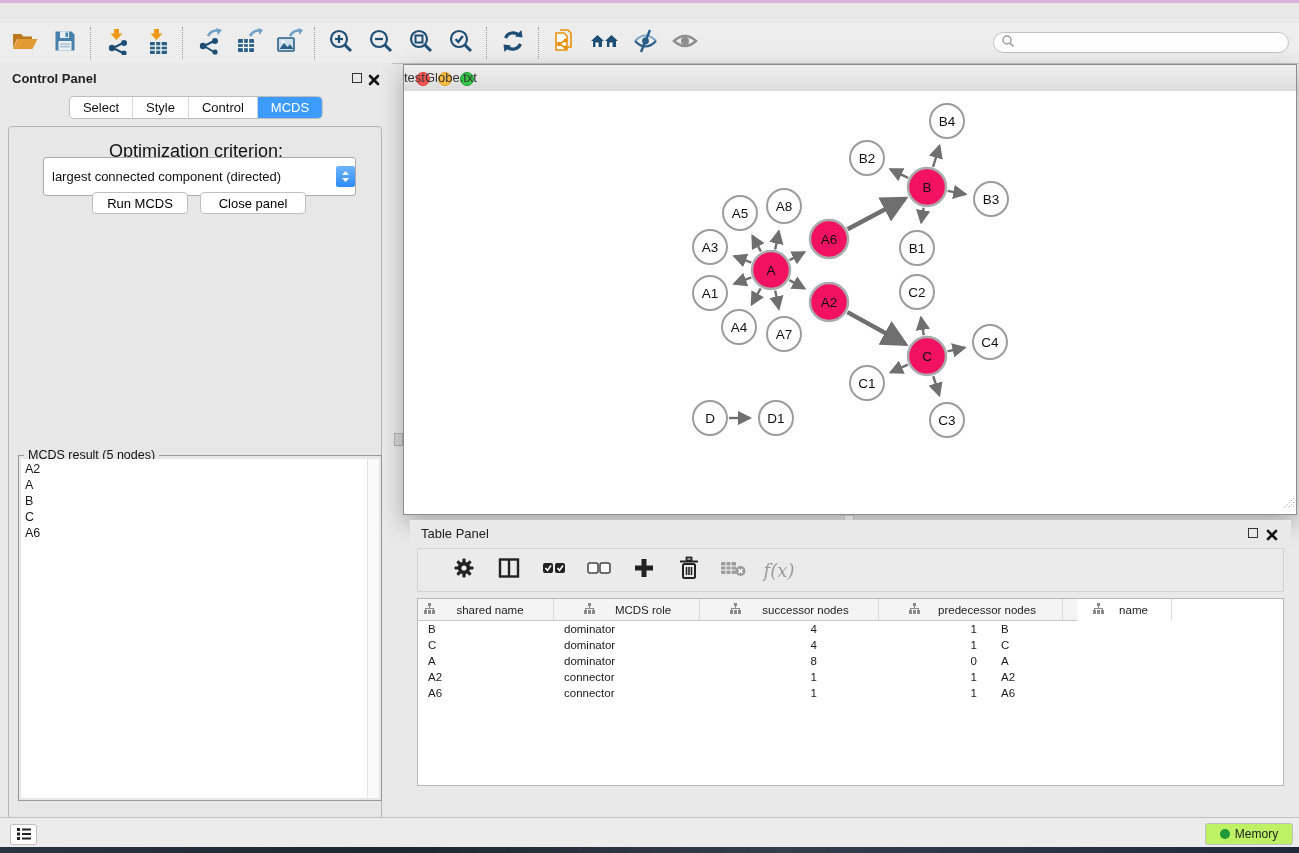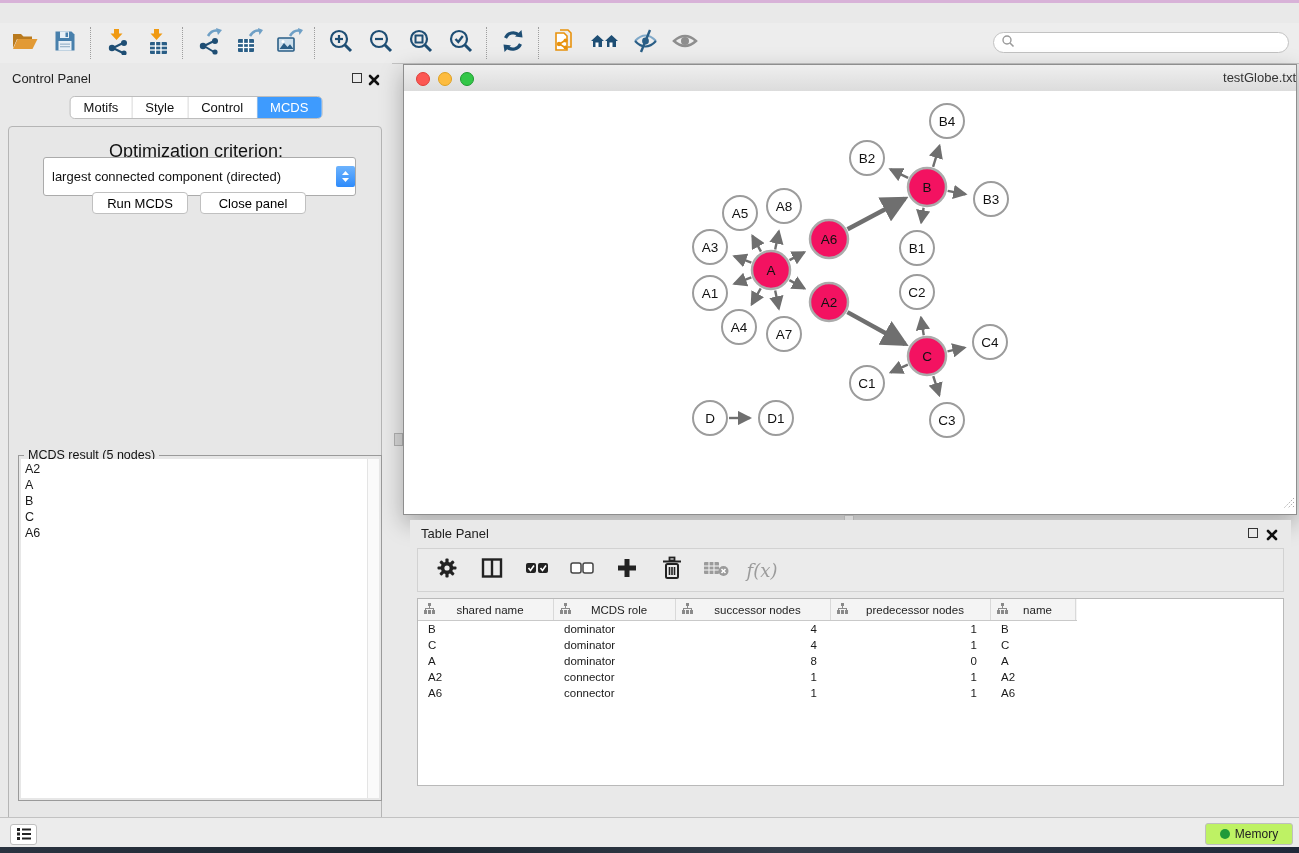--- a/index.html
+++ b/index.html
@@ -18,21 +18,21 @@
   .toolbar{position:absolute;left:0;top:23px;width:1299px;height:40px;background:#ededed;
            border-bottom:1px solid #c3c3c3;display:flex;align-items:center;}
   .tb-group{display:flex;align-items:center;gap:8px;padding:0 9px;height:40px;}
   .tb-sep{width:1px;height:32px;border-left:1px dotted #9e9e9e;}
   .tb-btn{width:32px;height:32px;display:flex;align-items:center;justify-content:center;}
   .search-wrap{position:absolute;right:10px;top:9px;width:296px;height:21px;background:#fff;
                border:1px solid #c2c2c2;border-radius:11px;display:flex;align-items:center;padding-left:7px;box-sizing:border-box;}
   
   .control-panel{position:absolute;left:0;top:63px;width:392px;height:754px;background:#e9e9e9;}
   .panel-head{position:absolute;left:0;top:0;width:100%;height:28px;}
-  .panel-head .ptitle{position:absolute;left:12px;top:8px;font-size:13px;color:#222;}
+  .panel-head .ptitle{position:absolute;left:12px;top:8px;font-size:13px;color:#222;font-weight:bold;}
   .float-ic{position:absolute;top:10px;width:10px;height:10px;border:1.5px solid #333;box-sizing:border-box;}
   .close-ic{position:absolute;top:9px;width:12px;height:12px;}
   .seg{display:inline-flex;background:#fff;border:1px solid #bdbdbd;border-radius:5px;height:21px;box-sizing:content-box;}
   .seg .tab{padding:0 13px;font-size:13px;line-height:21px;color:#111;border-left:1px solid #d8d8d8;white-space:nowrap;}
   .seg .tab:first-child{border-left:none;border-radius:4px 0 0 4px;}
   .seg .tab:last-child{border-radius:0 4px 4px 0;}
   .seg .tab.sel{background:#3e9bfe;color:#fff;}
   .cp-tabs{position:absolute;left:50%;transform:translateX(-50%);top:33px;}
   .cp-box{position:absolute;left:8px;top:63px;width:374px;height:743px;background:#e7e7e7;
           border:1px solid #b5b5b5;border-radius:4px;box-sizing:border-box;}
@@ -51,35 +51,35 @@
   .mcds-list .item{line-height:16px;}
   .mcds-scroll{position:absolute;top:3px;right:2px;bottom:2px;width:11px;background:#fafafa;border-left:1px solid #e4e4e4;}
   .v-split-handle{position:absolute;left:394px;top:433px;width:7px;height:11px;background:#d6d6d6;border:1px solid #b0b0b0;}
   
   .net-window{position:absolute;left:403px;top:64px;width:894px;height:451px;background:#fff;
               border:1px solid #8e8e8e;box-shadow:0 8px 22px rgba(0,0,0,.28);box-sizing:border-box;}
   .net-title{position:absolute;left:0;top:0;right:0;height:26px;background:linear-gradient(#efefef,#dcdcdc);
              border-bottom:1px solid #b3b3b3;}
   .net-title .tl{top:7px;}
   .net-title .tl.red{left:12px}.net-title .tl.yellow{left:34px}.net-title .tl.green{left:56px}
-  .net-title .title{position:absolute;left:0;right:0;top:5px;text-align:right;font-size:13px;color:#333;}
+  .net-title .title{position:absolute;left:0;right:0;top:5px;text-align:left;font-size:13px;color:#333;}
   .net-canvas{position:absolute;left:0;top:26px;right:0;bottom:0;background:#fff;overflow:hidden;}
   .resize-grip{position:absolute;right:1px;bottom:1px;}
   .h-split-handle{position:absolute;left:844px;top:515px;width:10px;height:7px;background:#d6d6d6;border:1px solid #b0b0b0;box-sizing:border-box;}
   
   .table-panel{position:absolute;left:410px;top:520px;width:881px;height:295px;background:#e9e9e9;}
   .tp-head .ptitle{position:absolute;left:11px;top:6px;font-size:13px;color:#222;}
   .tp-toolbar{position:absolute;left:7px;top:28px;width:867px;height:44px;background:#ebebeb;
-              border:1px solid #d2d2d2;display:flex;align-items:center;gap:15px;padding-left:14px;box-sizing:border-box;}
+              border:1px solid #d2d2d2;display:flex;align-items:center;gap:15px;padding-left:31px;box-sizing:border-box;}
   .tp-btn{width:30px;height:32px;display:flex;align-items:center;justify-content:center;}
   .fx{font-family:"DejaVu Serif",serif;font-style:italic;font-size:18px;color:#9b9b9b;}
   .grid-table{position:absolute;left:7px;top:78px;width:867px;height:188px;background:#fff;border:1px solid #b9b9b9;
               box-sizing:border-box;overflow:hidden;font-size:11.5px;}
   .trow{display:grid;grid-template-columns:136px 122px 155px 160px 85px 1fr;}
-  .thead{background:#f4f4f4;border-bottom:1px solid #c9c9c9;height:21px;width:659px;}
+  .thead{background:#f4f4f4;border-bottom:1px solid #c9c9c9;height:21px;width:659px;gap:24px;}
   .thead .hcell{display:flex;align-items:center;border-right:1px solid #d9d9d9;position:relative;padding-left:6px;box-sizing:border-box;}
   .thead .hlabel{flex:1;text-align:center;font-size:11.5px;color:#222;padding-right:8px;}
   .tbody .trow{height:16px;line-height:16px;}
   .cell{padding:0 10px;white-space:nowrap;overflow:hidden;box-sizing:border-box;}
   .cell.num{text-align:right;padding-right:14px;}
   .tp-tabs{position:absolute;left:50%;transform:translateX(-50%);top:270px;}
   
   .statusbar{position:absolute;left:0;top:817px;width:1299px;height:30px;background:#ececec;border-top:1px solid #c2c2c2;}
   .sb-btn{position:absolute;left:10px;top:6px;width:27px;height:21px;background:#fff;border:1px solid #bfbfbf;
           border-radius:3px;display:flex;align-items:center;justify-content:center;box-sizing:border-box;}
@@ -285,21 +285,21 @@
       <span class="ptitle">Control Panel</span>
       <span class="float-ic" style="right:30px"></span>
       <span class="close-ic" style="right:12px"><svg width="12" height="12" viewBox="0 0 12 12">
             <g stroke="#111" stroke-width="2.6" stroke-linecap="round">
               <line x1="2" y1="2" x2="10" y2="10"></line>
               <line x1="10" y1="2" x2="2" y2="10"></line>
             </g>
           </svg></span>
     </div>
     <div class="seg cp-tabs" id="cp-tabs">
-        <div class="tab">Motifs</div>
+        <div class="tab">Select</div>
         <div class="tab">Style</div>
         <div class="tab">Control</div>
         <div class="tab sel">MCDS</div>
       </div>
     <div class="cp-box"></div>
     <div class="opt-label">Optimization criterion:</div>
     <div class="dropdown">
       <span class="dval">largest connected component (directed)</span>
       <span class="stepper">
           <svg width="11" height="15" viewBox="0 0 11 15">

